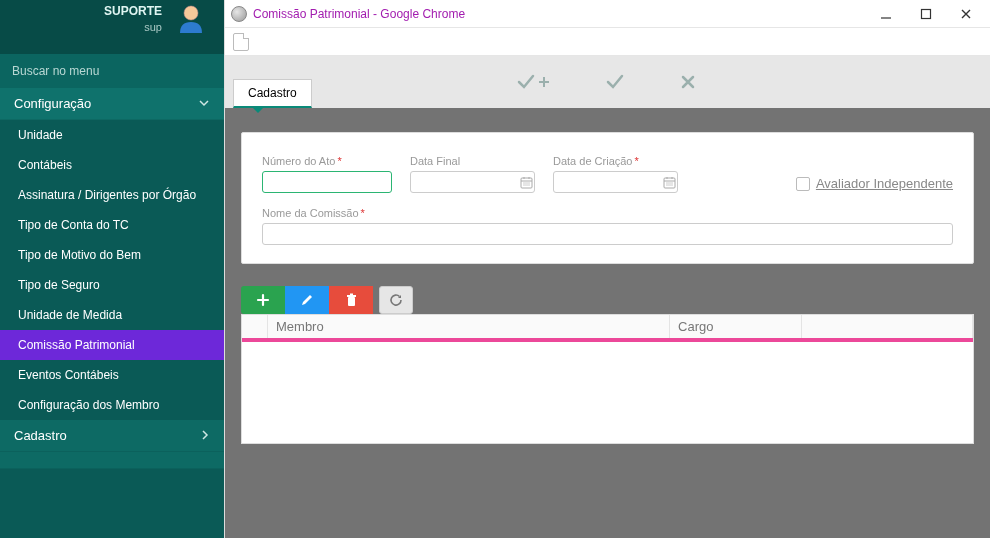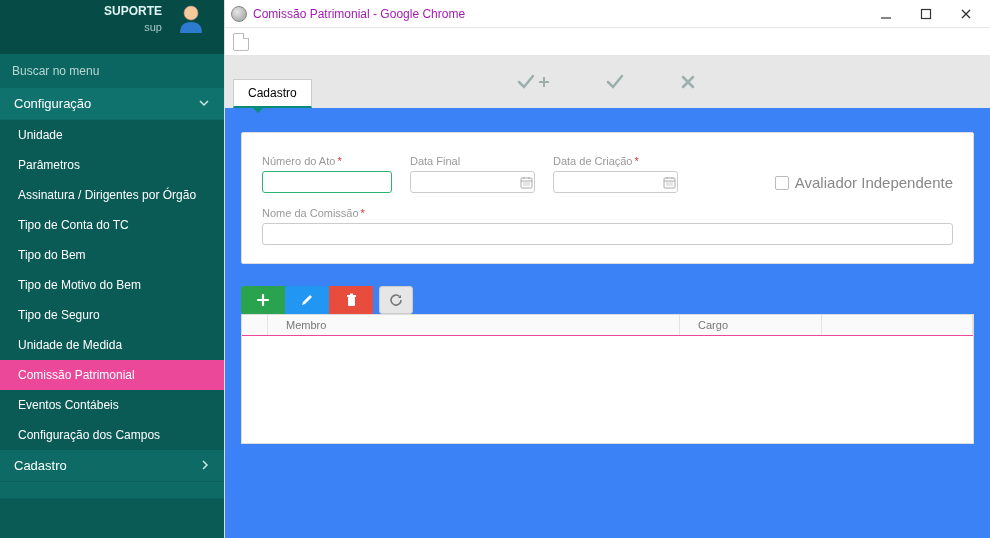--- a/index.html
+++ b/index.html
@@ -82,21 +82,21 @@
     color: #cfe7e4;
   }
   .submenu { background: #0a5a56; }
   .submenu-item {
     padding: 8px 18px;
     font-size: 12px;
     cursor: pointer;
     color: #fff;
   }
   .submenu-item.active {
-    background: #ec4899;
+    background: #6d28d9;
   }
   .menu-group.collapsed {
     background: #0d6a64;
   }
   
   .main {
     flex: 1;
     background: #fff;
     display: flex;
     flex-direction: column;
@@ -196,21 +196,21 @@
     color: #9aa;
     font-size: 20px;
     cursor:pointer;
     display:flex;
     align-items:center;
     gap: 2px;
   }
   .content-wrap {
     flex:1;
     padding: 24px 16px 16px 16px;
-    background: #3b82f6;
+    background: #737373;
     overflow:auto;
   }
   .form-card {
     border: 1px solid #ddd;
     border-radius: 2px;
     padding: 22px 20px 18px;
     background: #fff;
     margin-bottom: 22px;
   }
   .form-row {
@@ -251,21 +251,21 @@
     gap:6px;
     margin-left:auto;
     margin-bottom: 2px;
   }
   .chk {
     width:14px; height:14px;
     border:1px solid #bbb;
     border-radius:2px;
     background:#fff;
   }
-  .chk-label { font-size: 15px; color:#888; }
+  .chk-label { font-size: 13px; color:#888;text-decoration:underline; }
   .full-input { width: 100%; }
   
   .grid-toolbar {
     display:flex;
   }
   .g-btn {
     width: 44px;
     height: 28px;
     display:flex;
     align-items:center;
@@ -284,25 +284,24 @@
     border-radius: 3px;
     width: 34px;
   }
   .grid {
     border:1px solid #ddd;
     height: 130px;
     background:#fff;
   }
   .grid-head {
     display:flex;
-    border-bottom:1px solid #ec4899;
+    border-bottom:4px solid #ec4899;
     background:#fafafa;
-    font-size:11px;
+    font-size:13px;
     color:#777;
-    gap:10px;
   }
   .grid-head .col {
     padding: 4px 8px;
     border-right:1px solid #e4e4e4;
   }
   .col-checkbox { width:26px; }
   .col-membro { flex: 0 0 55%; }
   .col-cargo { flex: 0 0 18%; }
   .col-rest { flex:1; border-right:none; }
 </style>
@@ -331,30 +330,29 @@
     <span>Configuração</span>
     <span class="chevron">
       <svg width="12" height="12" viewBox="0 0 12 12">
           <path d="M2 4 L6 8 L10 4" fill="none" stroke="#cfe7e4" stroke-width="1.5"></path>
         </svg>
     </span>
   </div>
 
   <div class="submenu">
     <div class="submenu-item">Unidade</div>
-    <div class="submenu-item">Parâmetros</div>
+    <div class="submenu-item">Contábeis</div>
     <div class="submenu-item">Assinatura / Dirigentes por Órgão</div>
     <div class="submenu-item">Tipo de Conta do TC</div>
-    <div class="submenu-item">Tipo do Bem</div>
     <div class="submenu-item">Tipo de Motivo do Bem</div>
     <div class="submenu-item">Tipo de Seguro</div>
     <div class="submenu-item">Unidade de Medida</div>
     <div class="submenu-item active">Comissão Patrimonial</div>
     <div class="submenu-item">Eventos Contábeis</div>
-    <div class="submenu-item">Configuração dos Campos</div>
+    <div class="submenu-item">Configuração dos Membro</div>
   </div>
 
   <div class="menu-group collapsed">
     <span>Cadastro</span>
     <span class="chevron-right">
       <svg width="10" height="10" viewBox="0 0 10 10">
           <path d="M3 1 L7 5 L3 9" fill="none" stroke="#cfe7e4" stroke-width="1.5"></path>
         </svg>
     </span>
   </div>

